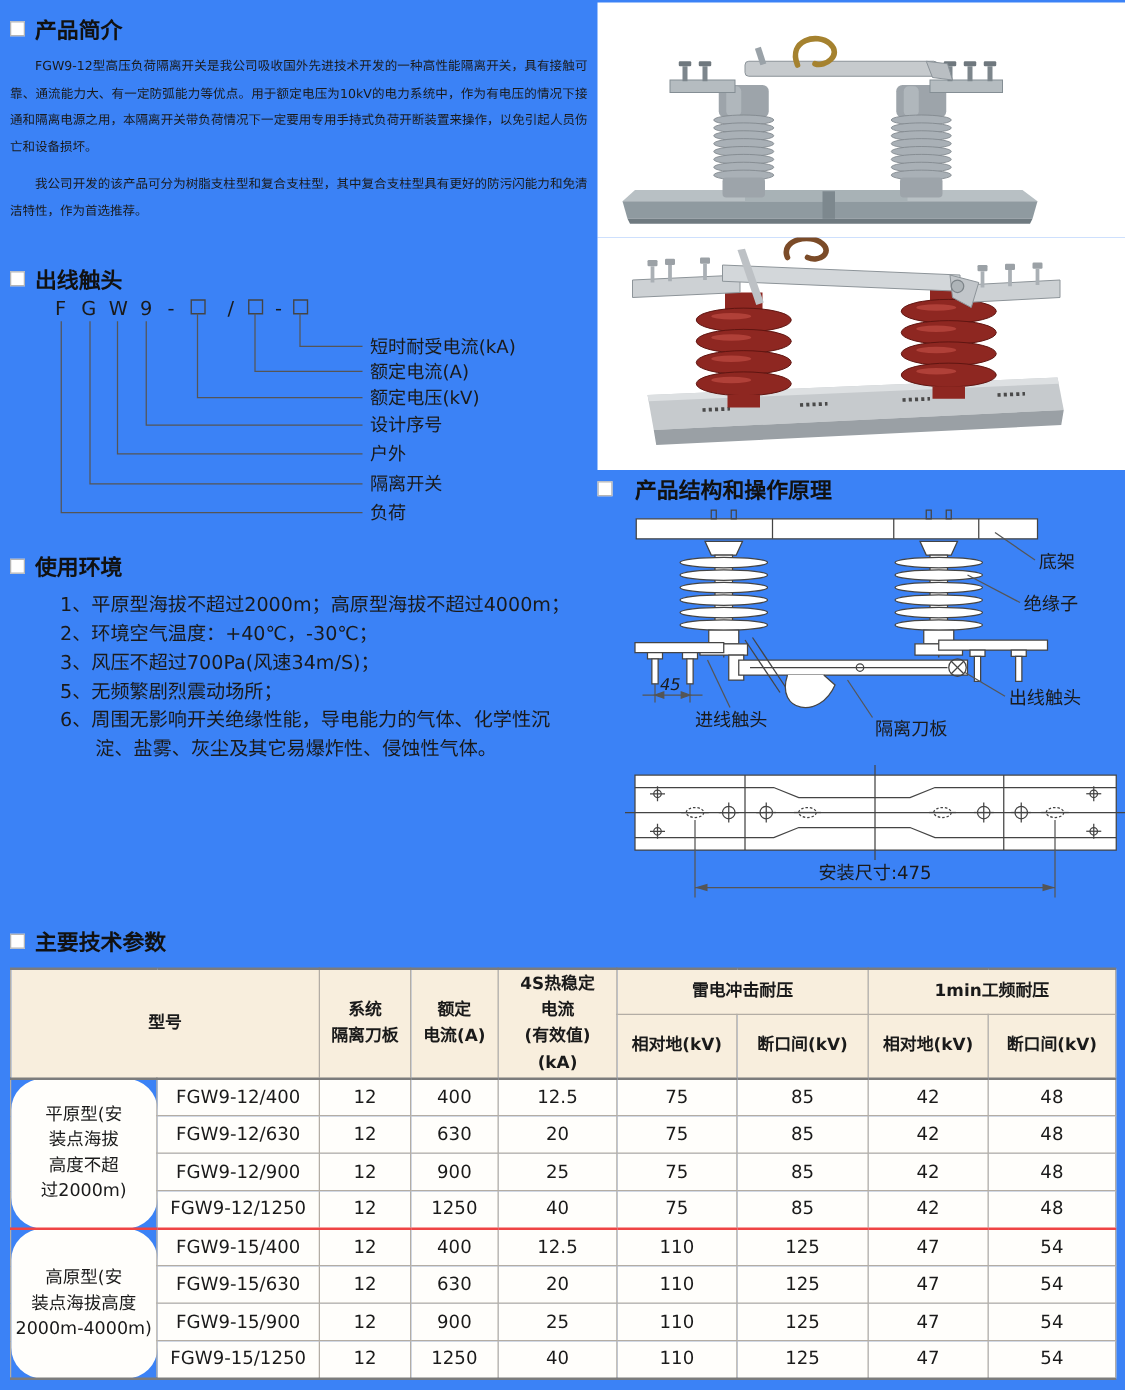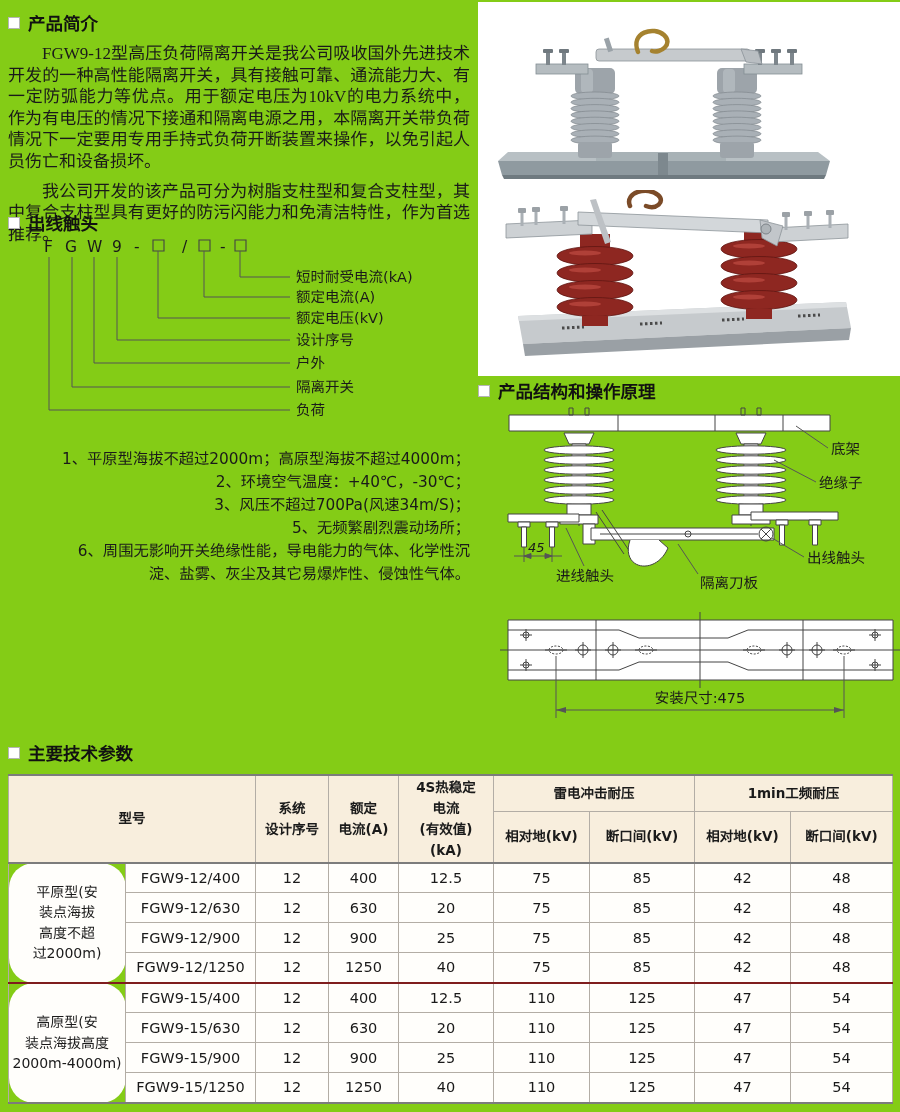--- a/index.html
+++ b/index.html
@@ -1,49 +1,49 @@
 <!DOCTYPE html>
 <html lang="zh-CN"><head>
 <meta charset="utf-8">
 <style>
   * { margin:0; padding:0; box-sizing:border-box; }
   body { background:#fff; font-family:"DejaVu Sans","Liberation Sans",sans-serif; color:#1a1a1a; }
-  .page { position:relative; width:900px; height:1112px; background:#84cc16; overflow:hidden; }
+  .page { position:relative; width:900px; height:1112px; background:#3b82f6; overflow:hidden; }
 
   .sec { position:absolute; }
   .sec-title { display:flex; align-items:center; font-size:17.5px; font-weight:bold; color:#111; }
   .sq { width:12px; height:12px; border:1.5px solid #b5b5b5; margin-right:8px; flex:0 0 auto; background:#fff; }
 
   .col-left { left:8px; width:462px; }
   #intro { top:10px; }
-  #intro .para { margin-top:8px; font-size:17px; line-height:21.6px; text-align:justify; text-indent:2em;font-family:Liberation Serif, serif; }
+  #intro .para { margin-top:8px; font-size:10px; line-height:21.6px; text-align:justify; text-indent:2em; }
   #model { top:210px; }
   #env { top:440px; }
   .env-list { margin-top:8px; margin-left:40px; font-size:15.3px; line-height:23px; }
-  .env-item { padding-left:1.85em; text-indent:-1.85em;text-align:right; }
+  .env-item { padding-left:1.85em; text-indent:-1.85em; }
 
   .photo { position:absolute; left:478px; width:422px; background:#fff; }
   #photo1 { top:2px; height:188px; }
   #photo2 { top:190px; height:186px; }
-  #struct-title { left:478px; top:378px; width:422px; }
+  #struct-title { left:478px; top:378px; width:422px;gap:10px; }
   #struct-svg { position:absolute; left:478px; top:400px; }
   #plate-svg { position:absolute; left:478px; top:602px; }
 
   svg text { font-family:"DejaVu Sans","Liberation Sans",sans-serif; fill:#1a1a1a; }
   .draw line, .draw path, .draw rect, .draw ellipse, .draw polygon, .draw polyline, .draw circle { vector-effect:non-scaling-stroke; }
 
   #params { left:8px; top:740px; width:884px; }
   #params table { margin-top:9px; border-collapse:collapse; width:884px; table-layout:fixed;
                   border-top:2px solid #7c7c7c; border-bottom:2px solid #7c7c7c; }
   #params th, #params td { border:1px solid #b3ada5; text-align:center; vertical-align:middle; padding:1px 2px; }
   #params th { background:#f8eedd; font-weight:bold; font-size:13.5px; line-height:1.55; }
   #params td { background:#fffefb; font-size:14.5px; height:30px; }
   #params .pre { white-space:pre-line; }
   #params .hb { border-bottom:2px solid #7c7c7c; }
-  #params .gsep td { border-top:2px solid #7f1d1d; }
+  #params .gsep td { border-top:2px solid #ef4444; }
   #params tr.hrow1 th { height:36px; }
   #params tr.hrow2 th { height:50px; }
   #params td.group { font-size:14px; line-height:1.45;border-radius:25px; }
 </style>
 </head>
 <body>
 
 <div class="page">
 
   <div class="sec col-left" id="intro">
@@ -90,20 +90,24 @@
         <text x="288" y="88">额定电压(kV)</text>
         <text x="288" y="110">设计序号</text>
         <text x="288" y="133">户外</text>
         <text x="288" y="157">隔离开关</text>
         <text x="288" y="180">负荷</text>
       </g>
     </svg>
   </div>
 
   <div class="sec col-left" id="env">
+    <div class="sec-title">
+      <span class="sq"></span>
+      <span>使用环境</span>
+    </div>
     <div class="env-list">
       <div class="env-item">1、平原型海拔不超过2000m；高原型海拔不超过4000m；</div>
       <div class="env-item">2、环境空气温度：+40℃，-30℃；</div>
       <div class="env-item">3、风压不超过700Pa(风速34m/S)；</div>
       <div class="env-item">5、无频繁剧烈震动场所；</div>
       <div class="env-item">6、周围无影响开关绝缘性能，导电能力的气体、化学性沉淀、盐雾、灰尘及其它易爆炸性、侵蚀性气体。</div>
     </div>
   </div>
 
   <div class="photo" id="photo1">
@@ -365,21 +369,21 @@
         <col style="width:95px">
           <col style="width:96px">
           <col style="width:105px">
           <col style="width:96px">
           <col style="width:102px">
       </colgroup>
       <thead>
         <tr class="hrow1">
           <th colspan="2" rowspan="2" class="hb">型号</th>
           <th rowspan="2" class="hb pre">系统
-设计序号</th>
+隔离刀板</th>
           <th rowspan="2" class="hb pre">额定
 电流(A)</th>
           <th rowspan="2" class="hb pre">4S热稳定
 电流
 (有效值)
 (kA)</th>
           <th colspan="2">雷电冲击耐压</th>
           <th colspan="2">1min工频耐压</th>
         </tr>
         <tr class="hrow2">

